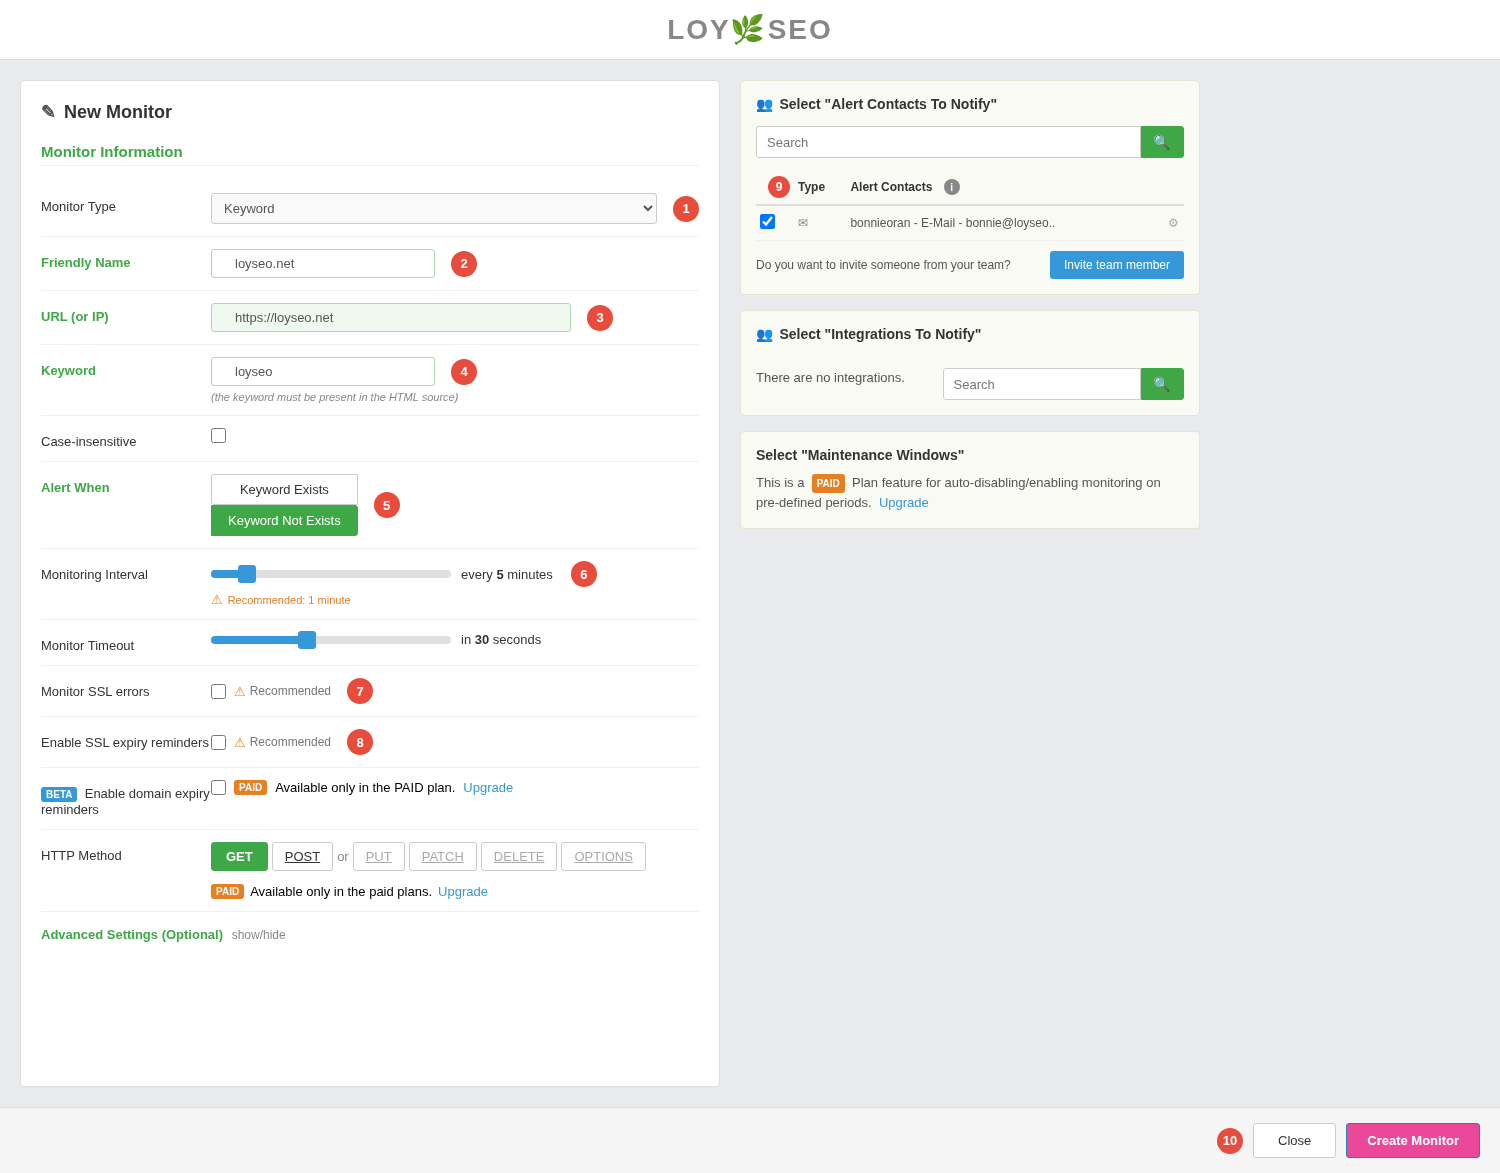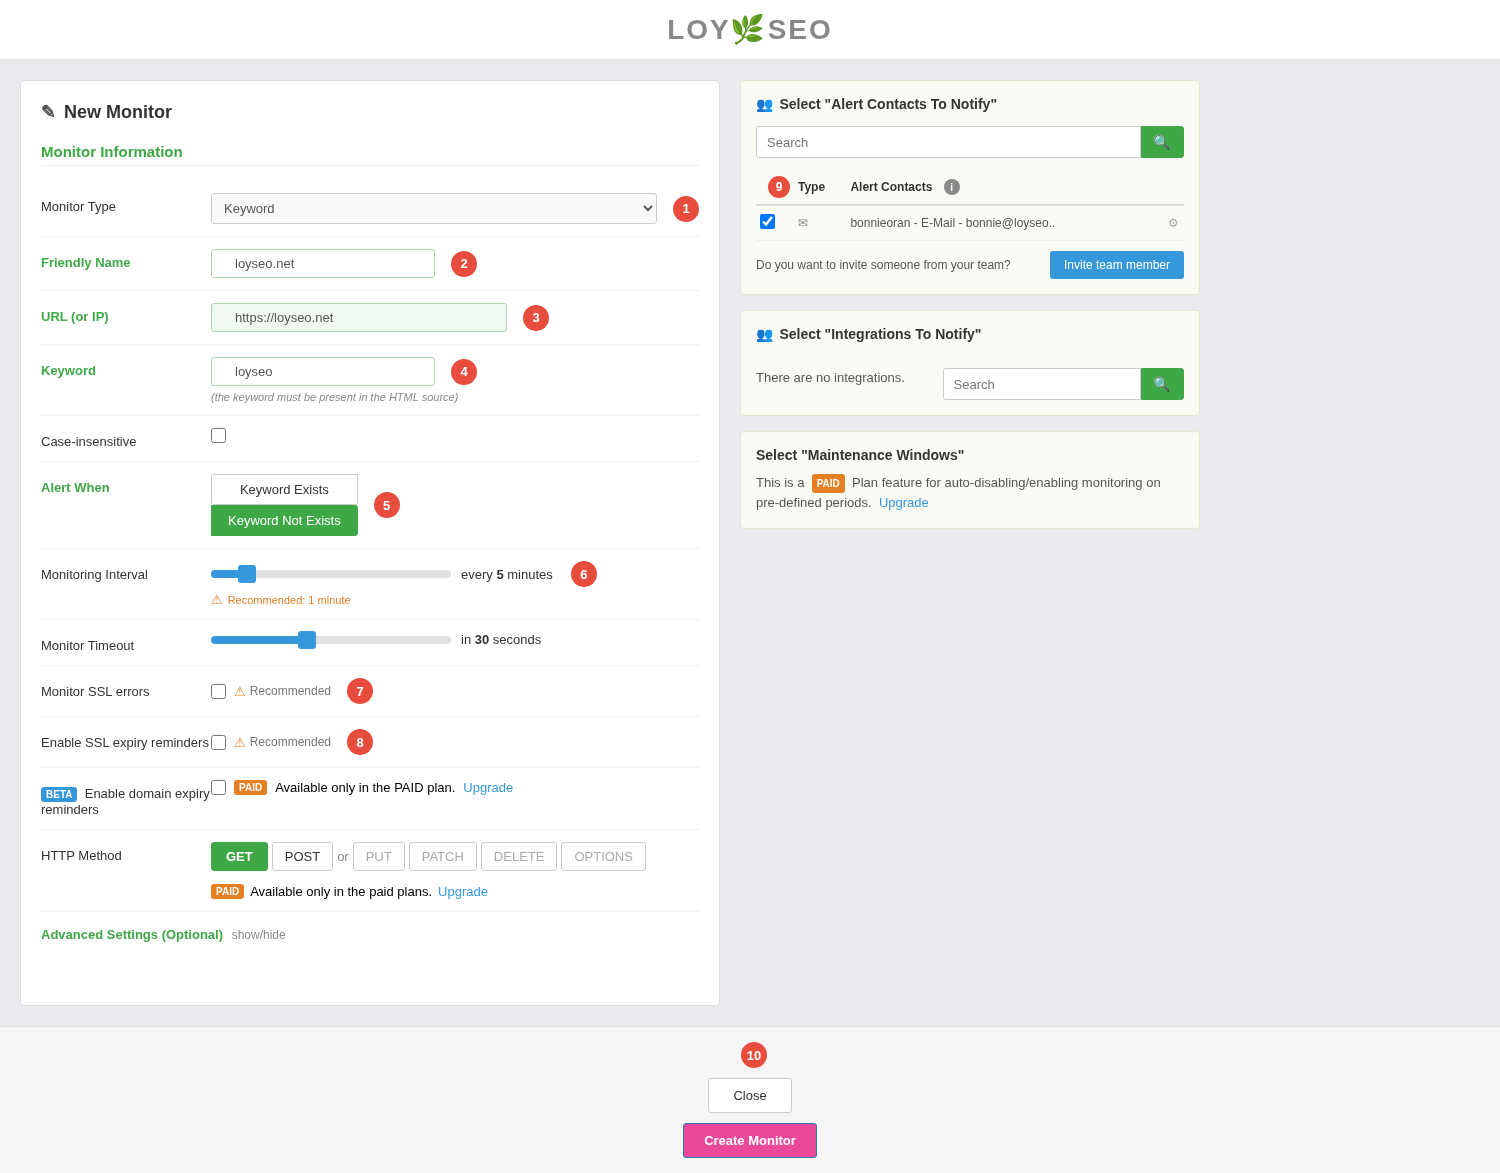--- a/index.html
+++ b/index.html
@@ -212,20 +212,21 @@
       cursor: pointer;
     }
     .btn-http {
       padding: 6px 12px;
       background: #fff;
       color: #333;
       border: 1px solid #ccc;
       border-radius: 3px;
       font-size: 13px;
       cursor: pointer;
+      text-decoration: underline;
     }
     .btn-http.disabled {
       color: #aaa;
       cursor: default;
       text-align: right;
     }
     .or-text { color: #888; font-size: 13px; }
     .paid-badge {
       display: inline-block;
       background: #e67e22;
@@ -371,21 +372,20 @@
 
     
     .footer {
       background: #f5f5f5;
       border-top: 1px solid #ddd;
       padding: 15px 20px;
       display: flex;
       justify-content: flex-end;
       align-items: center;
       gap: 10px;
-      flex-direction: column;
     }
     .btn-close {
       padding: 9px 24px;
       background: #fff;
       border: 1px solid #ccc;
       border-radius: 3px;
       font-size: 13px;
       color: #333;
       cursor: pointer;
     }
@@ -448,21 +448,21 @@
           <input class="form-input" type="text" value="loyseo.net" style="">
           <span class="step-badge">2</span>
         </div>
       </div>
     </div>
 
     <div class="form-row">
       <div class="form-label green">URL (or IP)</div>
       <div class="form-control-area">
         <div style="display:flex;align-items:center;gap:8px;">
-          <input class="form-input url-input" type="text" style="width: 296px;" value="https://loyseo.net">
+          <input class="form-input url-input" type="text" style="width: 360px;" value="https://loyseo.net">
           <span class="step-badge">3</span>
         </div>
       </div>
     </div>
 
     <div class="form-row">
       <div class="form-label green">Keyword</div>
       <div class="form-control-area">
         <div style="display:flex;align-items:center;gap:8px;">
           <input class="form-input" type="text" value="loyseo" style="">

